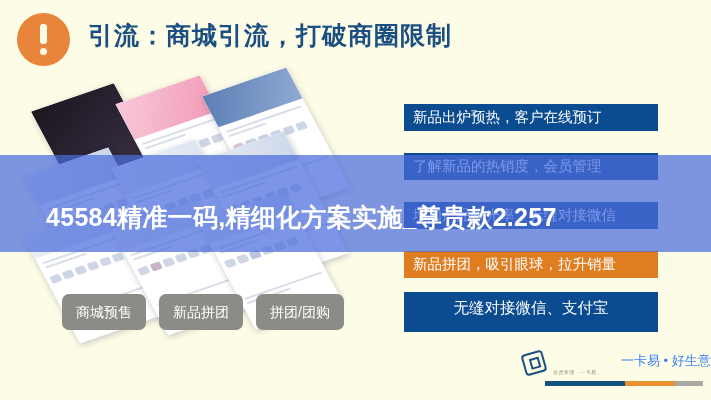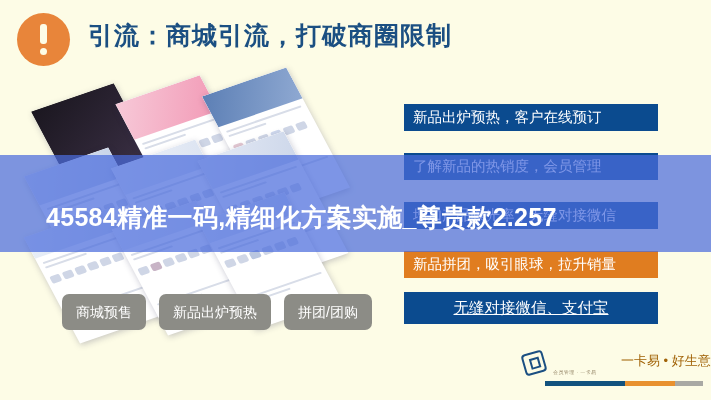--- a/index.html
+++ b/index.html
@@ -65,21 +65,21 @@
     padding:0 9px;box-sizing:border-box;
   }
   .pill.blue{background:#0b4b8f;}
   .pill.orange{background:#e07d20;}
   .pill.center{text-align:center;}
 
   .p1{left:404px;top:104px;width:254px;}
   .p2{left:404px;top:153px;width:254px;}
   .p3{left:404px;top:202px;width:254px;}
   .p4{left:404px;top:251px;width:254px;}
-  .p5{left:404px;top:292px;width:254px;height:32px;line-height:32px;font-size:15.5px;text-decoration:underline;}
+  .p5{left:404px;top:292px;width:254px;height:40px;line-height:32px;font-size:15.5px;}
 
   
   .btnrow{position:absolute;left:62px;top:294px;display:flex;gap:13px;}
   .gbtn{
     height:36px;line-height:36px;padding:0 14px;border-radius:7px;
     background:#8c8c86;color:#ffffff;font-size:14px;white-space:nowrap;
     box-sizing:border-box;
   }
 
   
@@ -110,21 +110,21 @@
   }
   .logo-cn{
     position:absolute;left:26px;top:0px;font-size:17px;font-weight:bold;color:#1b4f82;
     white-space:nowrap;letter-spacing:.5px;
   }
   .logo-sub{
     position:absolute;left:30px;top:19px;font-size:5px;color:#9a8c6e;white-space:nowrap;
     letter-spacing:.4px;
   }
   .logo-tag{
-    position:absolute;left:98px;top:2px;font-size:13px;color:#a16207;white-space:nowrap;
+    position:absolute;left:98px;top:2px;font-size:13px;color:#3b82f6;white-space:nowrap;
   }
   .colorbar{position:absolute;left:22px;top:31px;width:158px;height:5px;display:flex;}
   .colorbar span{display:block;height:5px;}
   .cb1{width:80px;background:#12527e;}
   .cb2{width:50px;background:#e8912f;}
   .cb3{width:28px;background:#a9a9a4;}
 </style>
 </head>
 <body>
 
@@ -318,21 +318,21 @@
   </div>
 
   <div class="pill blue p1">新品出炉预热，客户在线预订</div>
   <div class="pill blue p2">了解新品的热销度，会员管理</div>
   <div class="pill blue p3">增加产品曝光率，无缝对接微信</div>
   <div class="pill orange p4">新品拼团，吸引眼球，拉升销量</div>
   <div class="pill blue center p5">无缝对接微信、支付宝</div>
 
   <div class="btnrow">
     <div class="gbtn">商城预售</div>
-    <div class="gbtn">新品出炉预热</div>
+    <div class="gbtn">新品拼团</div>
     <div class="gbtn">拼团/团购</div>
   </div>
 
   <div class="overlay-band"></div>
   <div class="overlay-text">45584精准一码,精细化方案实施_尊贵款2.257</div>
 
   <div class="footer">
     <div class="logo-mark"></div>
     <div class="logo-sub">会员管理 · 一卡易</div>
     <div class="logo-tag">一卡易 • 好生意</div>

